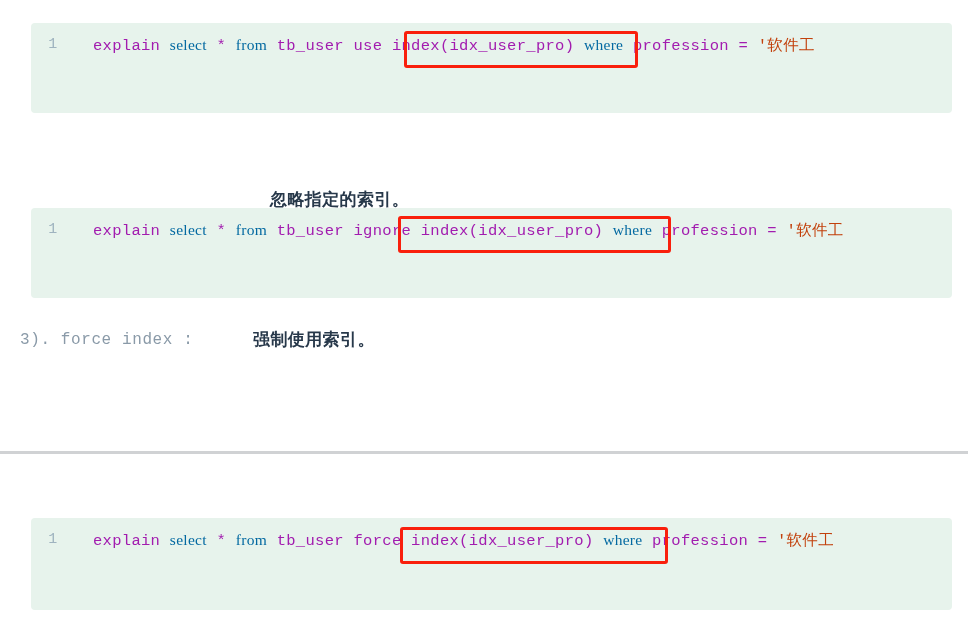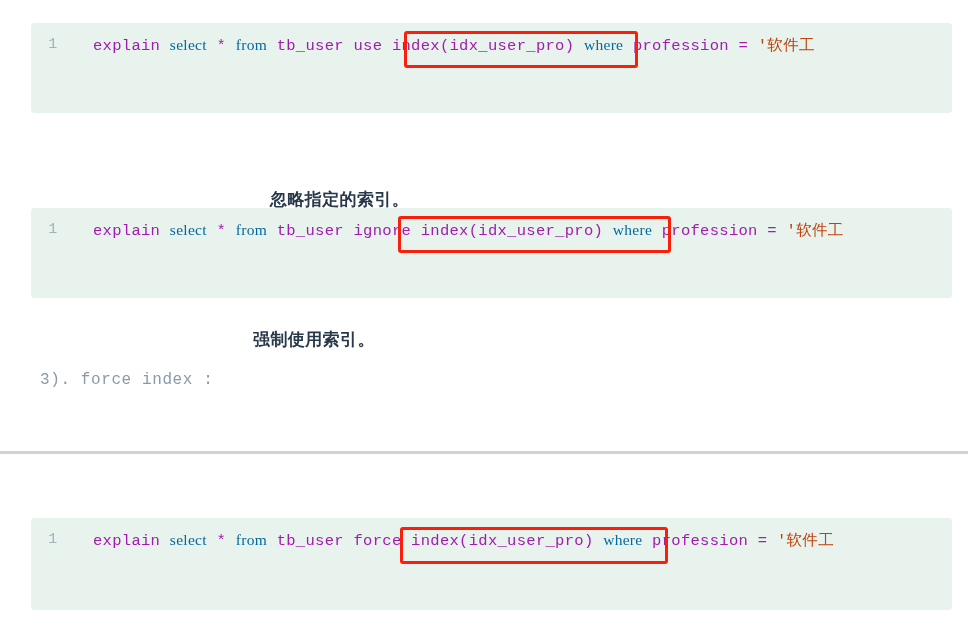--- a/index.html
+++ b/index.html
@@ -129,21 +129,21 @@
     <div class="code-line" style="top:0;">
       <span class="gutter">1</span>
       <span class="code-text"><span class="tok-plain">explain </span><span class="tok-kw">select</span><span class="tok-plain"> * </span><span class="tok-kw">from</span><span class="tok-plain"> tb_user </span><span class="tok-plain">ignore index(idx_user_pro)</span><span class="tok-plain"> </span><span class="tok-kw">where</span><span class="tok-plain"> profession = </span><span class="tok-str">'软件工</span></span>
     </div>
     <div class="code-line" style="top:44px;">
       <span class="code-text"></span>
     </div>
   </div>
   <div class="red-box" style="left:398px; top:216px; width:273px; height:37px;"></div>
 
-  <div class="prose-line prose-mono" style="left:40px; top:332px;margin-top:40px;">3). force index :</div>
+  <div class="prose-line prose-mono" style="left:20px; top:332px;">3). force index :</div>
   <div class="prose-line prose-cn" style="left:253px; top:331px;">强制使用索引。</div>
 
   <div class="divider" style="top:451px;"></div>
 
   <div class="code-block" style="left:31px; top:518px; width:921px; height:92px;">
     <div class="code-line" style="top:0;">
       <span class="gutter">1</span>
       <span class="code-text"><span class="tok-plain">explain </span><span class="tok-kw">select</span><span class="tok-plain"> * </span><span class="tok-kw">from</span><span class="tok-plain"> tb_user </span><span class="tok-plain">force index(idx_user_pro)</span><span class="tok-plain"> </span><span class="tok-kw">where</span><span class="tok-plain"> profession = </span><span class="tok-str">'软件工</span></span>
     </div>
     <div class="code-line" style="top:44px;">

